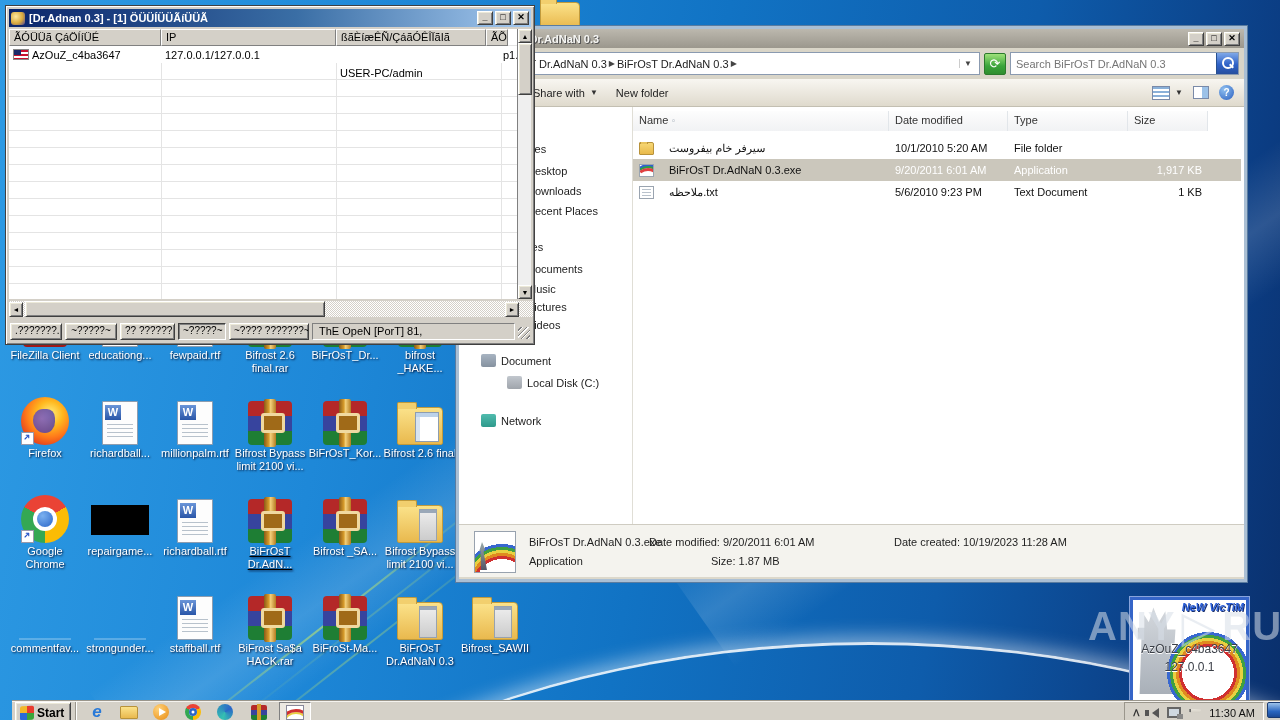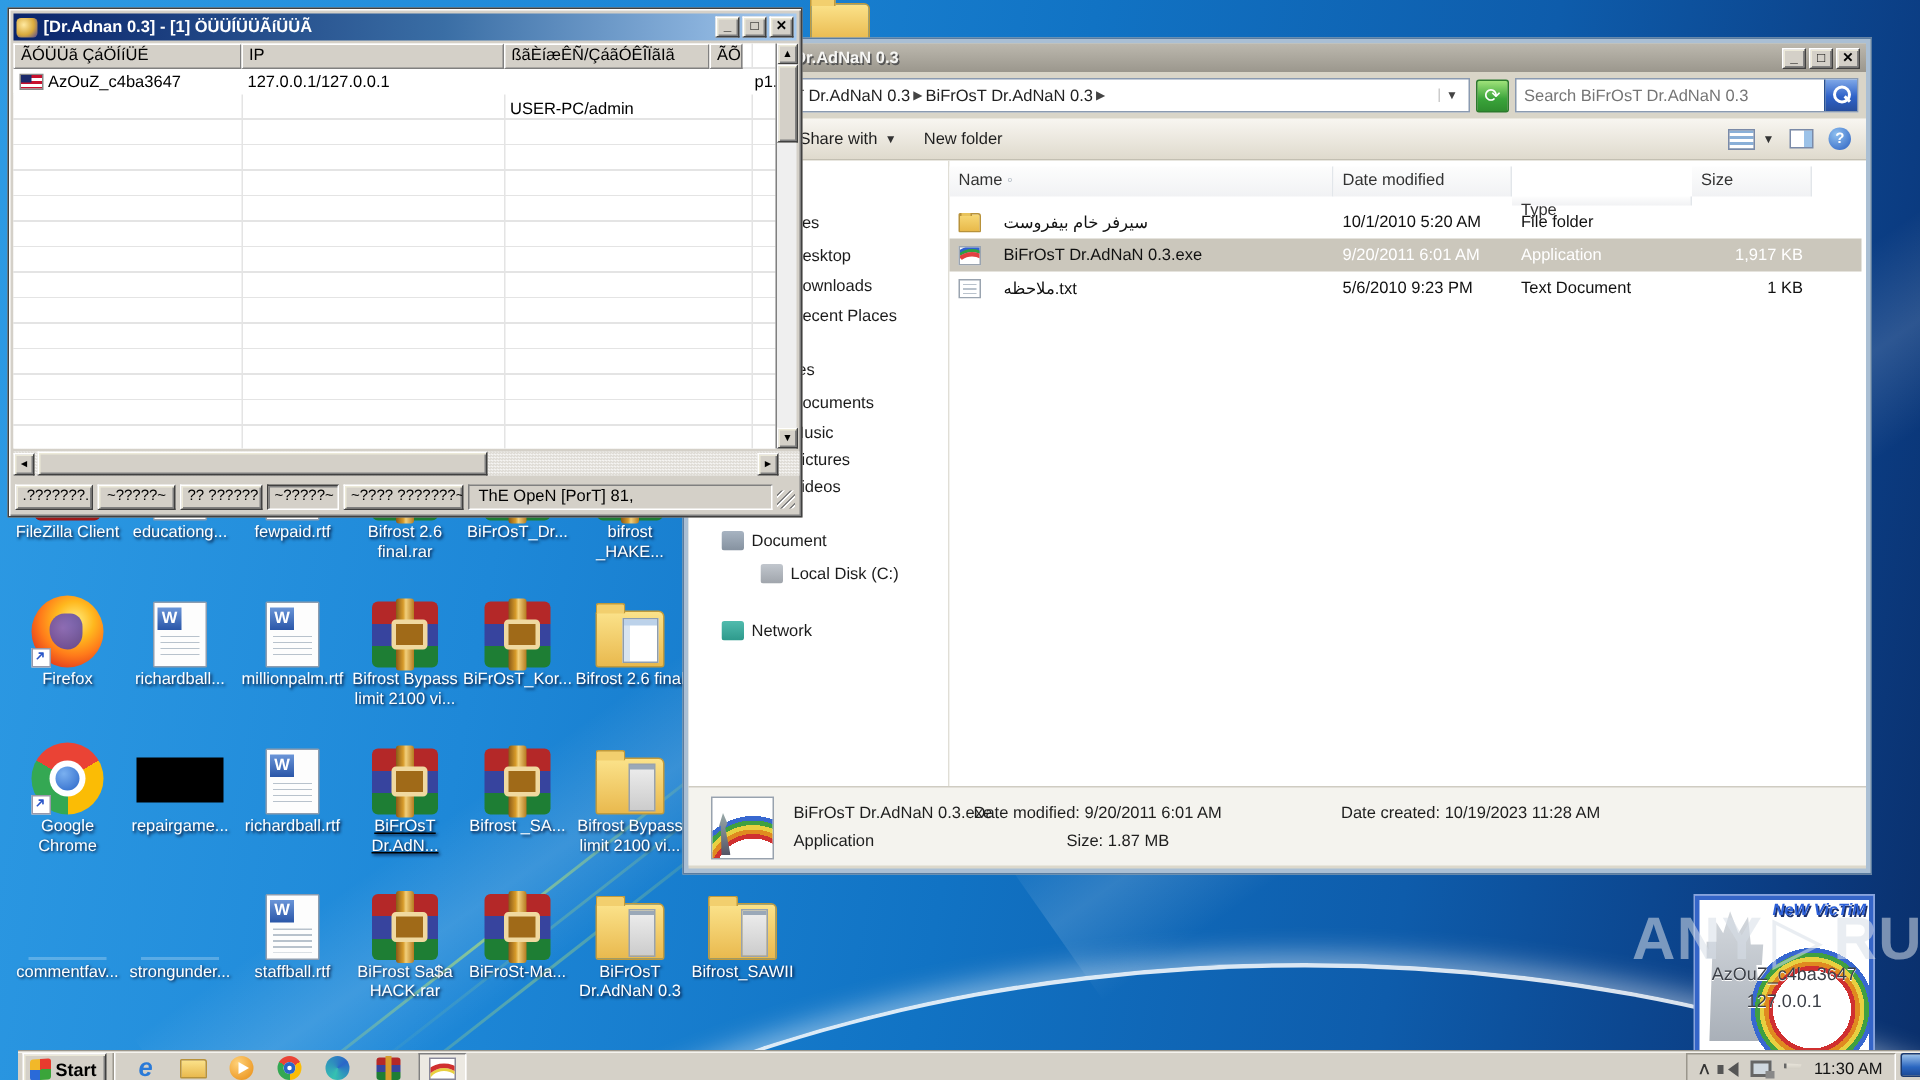--- a/index.html
+++ b/index.html
@@ -424,21 +424,21 @@
         </div>
         <div class="navitem" style="top: 307px; left: 22px;">
           <span class="nicon" style="background: linear-gradient(rgba(255, 255, 255, 0.133), rgba(0, 0, 0, 0.133)), rgb(53, 177, 161);"></span>
           <span>Network</span>
         </div>
       </div>
     <div class="filepane">
         <div class="fhead">
           <span class="fhcell" style="width: 256px;">Name<span style="color: rgb(170, 180, 190);"> ◦</span></span>
           <span class="fhcell" style="width: 119px;">Date modified</span>
-          <span class="fhcell" style="width: 120px; margin-top: 20px;">Type</span>
+          <span class="fhcell" style="width: 120px;">Type</span>
           <span class="fhcell" style="width: 80px;">Size</span>
         </div>
         <div class="frow" style="top: 30px;">
           <span class="fcell" style="width: 256px;">
             <span class="fi fi-folder"></span>
             <span>سيرفر خام بيفروست</span>
           </span>
           <span class="fcell fc-dim" style="width: 119px;">10/1/2010 5:20 AM</span>
           <span class="fcell fc-dim" style="width: 120px; text-align: right;">File folder</span>
           <span class="fcell fc-dim fc-size" style="width: 80px;"></span>
@@ -485,21 +485,21 @@
       </span>
     </div>
     <div class="ra-table">
       <div class="ra-colline" style="left:152px;"></div>
       <div class="ra-colline" style="left:327px;"></div>
       <div class="ra-colline" style="left:492px;"></div>
     </div>
     <div class="ra-header" id="ra-header">
         <span class="ra-hcell" style="width: 152px;">ÃÓÜÜã ÇáÖÍíÜÉ</span>
         <span class="ra-hcell" style="width: 175px;">IP</span>
-        <span class="ra-hcell" style="width: 137px;">ßãÈíæÊÑ/ÇáãÓÊÎÏãIã</span>
+        <span class="ra-hcell" style="width: 150px;">ßãÈíæÊÑ/ÇáãÓÊÎÏãIã</span>
         <span class="ra-hcell" style="width: 22px;">ÃÕÜ..</span>
       </div>
     <div class="ra-row">
       <span class="ra-cell" style="width:152px;">
         <span class="usflag"></span>
         <span>AzOuZ_c4ba3647</span>
       </span>
       <span class="ra-cell" style="width:175px;">127.0.0.1/127.0.0.1</span>
       <span class="ra-cell" style="width:165px;margin-top:36px;">USER-PC/admin</span>
       <span class="ra-cell" style="width:20px; padding:0 2px;">p1.2d</span>

